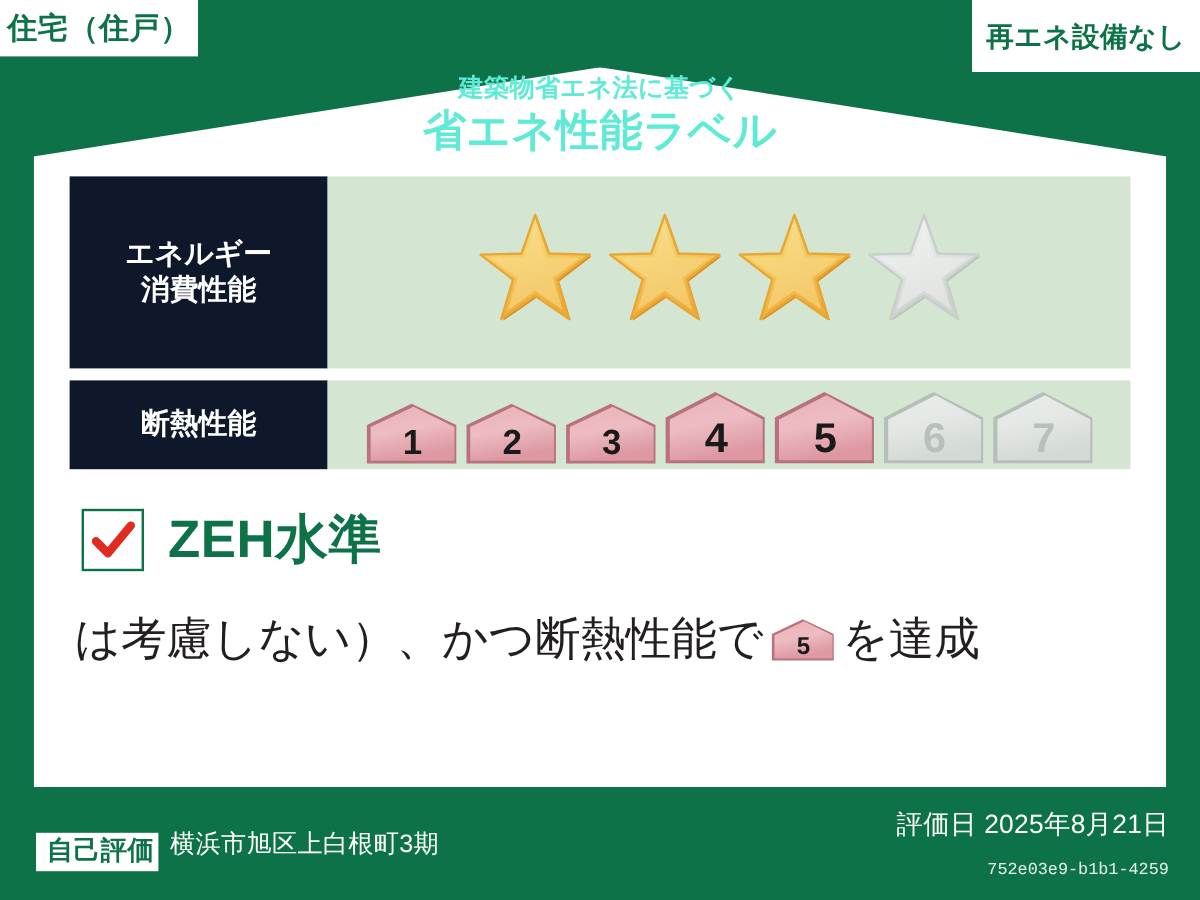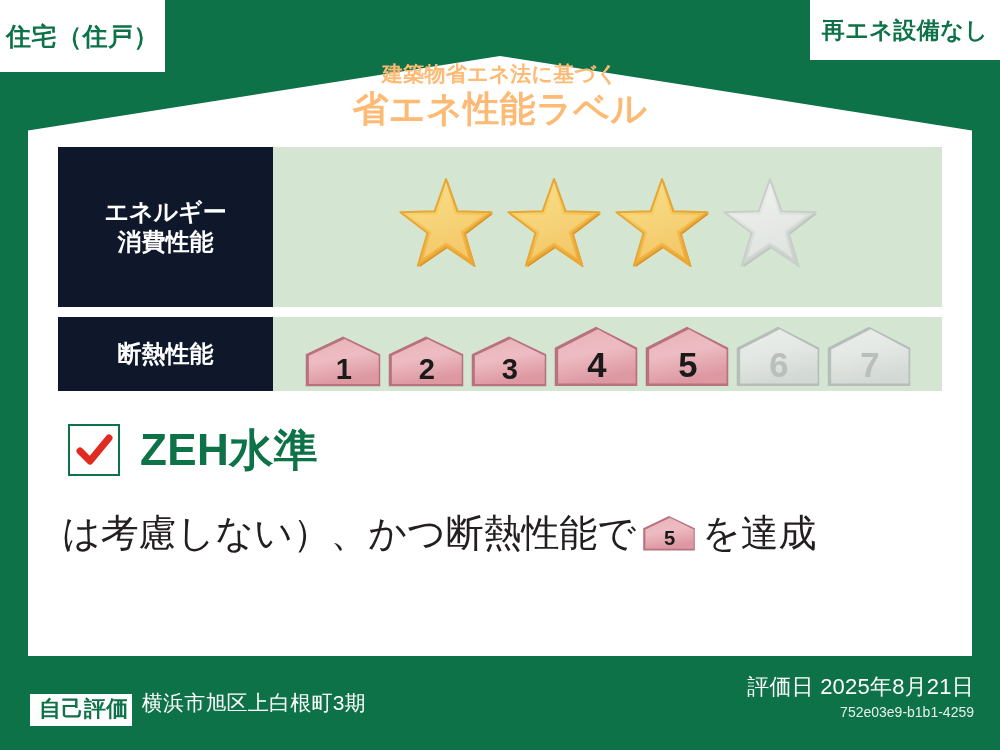--- a/index.html
+++ b/index.html
@@ -21,21 +21,21 @@
     position:absolute;
     background:#ffffff;
     color:#0d7248;
     font-weight:bold;
     display:flex;align-items:center;justify-content:center;
     letter-spacing:0.02em;
     z-index:6;
   }
   #tag-left{
     left:0px;top:0px;
-    width:165px;height:72px;
+    width:165px;height:47px;
     font-size:25px;
   }
   #tag-right{
     right:0px;top:0px;
     width:190px;height:60px;
     font-size:23px;
   }
 
   
   #house-shape{
@@ -46,21 +46,21 @@
     clip-path:polygon(0% 12.4%, 50% 0%, 100% 12.4%, 100% 100%, 0% 100%);
     z-index:1;
   }
 
   
   #title-block{
     position:absolute;
     left:0;top:62px;width:1000px;
     text-align:center;
     z-index:3;
-    color:#fdba74;
+    color:#5eead4;
   }
   #title-sub{
     font-size:21px;font-weight:bold;letter-spacing:0.01em;
     line-height:1.1;
     margin-bottom:4px;
   }
   #title-main{
     font-size:36px;font-weight:bold;letter-spacing:0.01em;
     line-height:1.1;
   }
@@ -165,22 +165,22 @@
   }
   #site-name{
     font-size:21px;color:#ffffff;letter-spacing:0.01em;
   }
   #footer-right{
     position:absolute;right:26px;top:18px;
     text-align:right;
   }
   #eval-date{font-size:22px;line-height:1.2;letter-spacing:0.01em;}
   #label-id{
-    font-size:14px;line-height:1.4;margin-top:3px;
-    font-family:Liberation Sans, sans-serif;
+    font-size:14px;line-height:1.4;margin-top:16px;
+    font-family:Liberation Mono, monospace;
     color:#e7f1ec;
   }
 </style>
 </head>
 <body>
 
 <div id="label-root">
 
   <div class="corner-tag" id="tag-left">住宅（住戸）</div>
   <div class="corner-tag" id="tag-right">再エネ設備なし</div>

